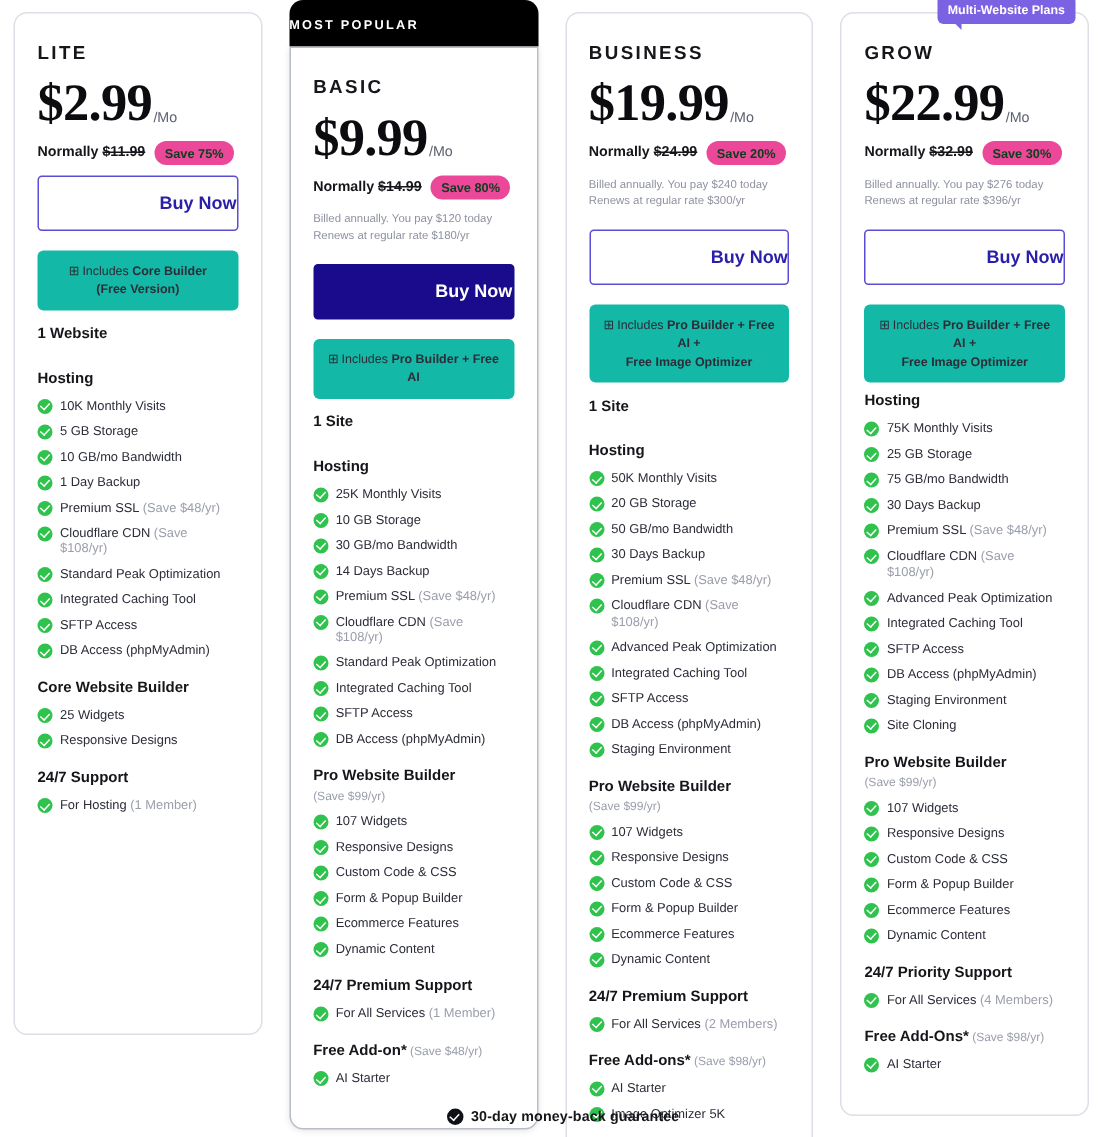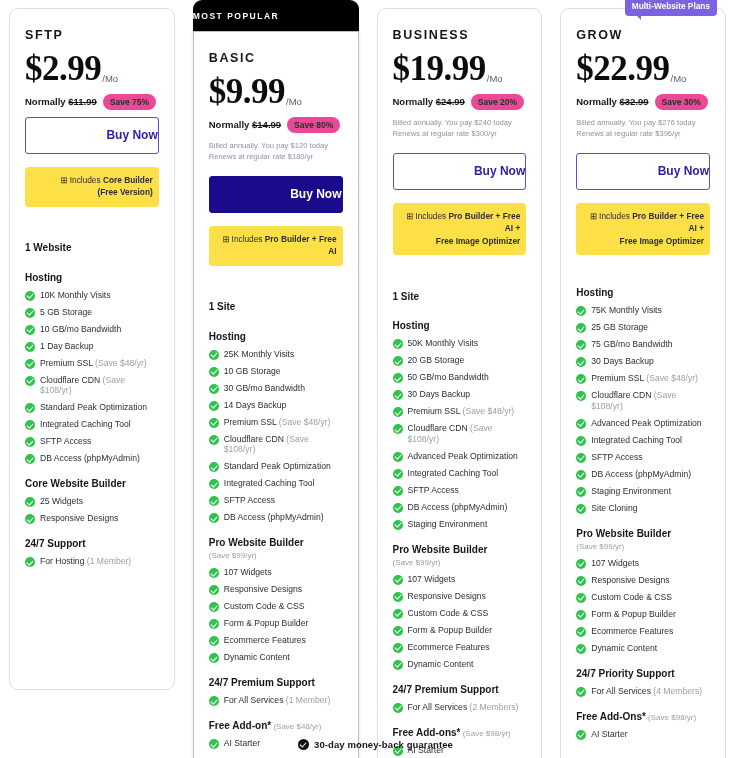--- a/index.html
+++ b/index.html
@@ -121,28 +121,28 @@
     cursor: pointer;
     font-family: "Liberation Sans", sans-serif;
     margin-bottom: 13px;
   }
   .buy-btn.filled {
     background: #190b8c;
     border-color: #190b8c;
     color: #ffffff;
   }
   .includes {
-    background: #fde047;
+    background: #14b8a6;
     border-radius: 4px;
-    text-align: right;
+    text-align: center;
     font-size: 8.3px;
     color: #2b2d38;
     line-height: 1.5;
     padding: 7px 6px 8px 6px;
-    margin-bottom: 32px;
+    margin-bottom: 7px;
   }
   .includes b { font-weight: 700; }
   .includes .gicon { font-size: 8.5px; margin-right: 2px; }
   .sites-row {
     display: flex;
     align-items: center;
     justify-content: space-between;
     margin-bottom: 15px;
     min-height: 18px;
   }
@@ -274,21 +274,21 @@
     letter-spacing: .1px;
   }
 </style>
 </head>
 <body>
 
 <div class="board">
   <div class="cards" id="cards">
       <div class="col">
         <div class="card">
-          <div class="plan-name">SFTP</div>
+          <div class="plan-name">LITE</div>
           <div class="price-row">
             <span class="price">$2.99</span>
             <span class="per">/Mo</span>
           </div>
           <div class="normally-row">
             <span class="normally"><span>Normally </span><s>$11.99</s></span>
             <span class="save-badge">Save 75%</span>
           </div>
           <button class="buy-btn">Buy Now</button>
           <div class="includes"><span class="gicon">⊞</span><span>Includes </span><b>Core Builder</b><br><b>(Free Version)</b></div>

